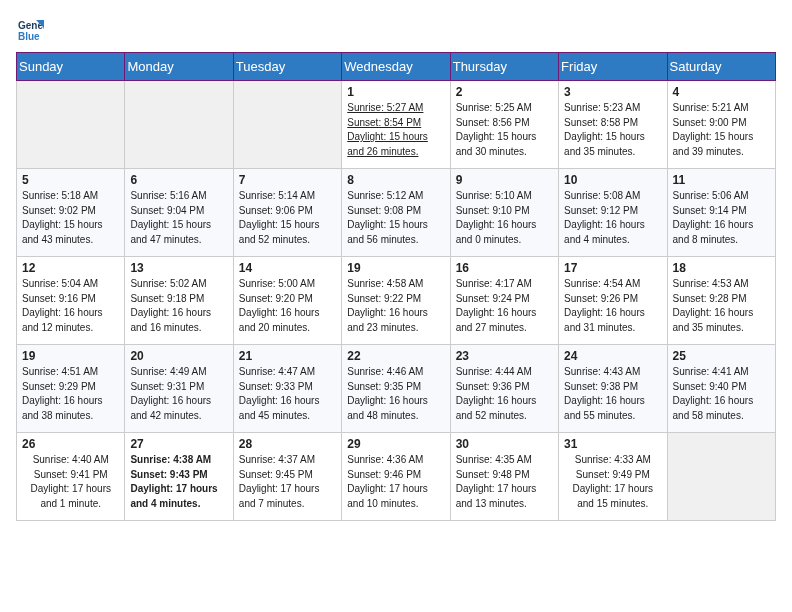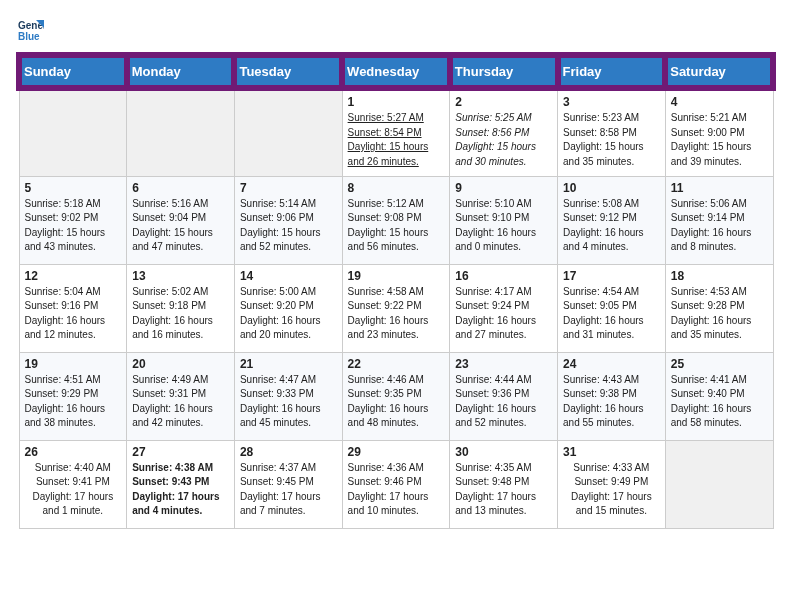--- a/index.html
+++ b/index.html
@@ -40,24 +40,24 @@
     }
     .calendar {
       width: 100%;
       border-collapse: collapse;
       border: 1px solid #ccc;
     }
     .calendar th {
       background: #2e7bc4;
       color: #fff;
       font-size: 13px;
-      font-weight: bold;
+      font-weight: normal;
       padding: 6px 2px;
       text-align: left;
-      border: 6px solid #701a75;
+      border: 1px solid #701a75;
     }
     .calendar td {
       width: calc(100% / 7);
       vertical-align: top;
       padding: 4px 5px;
       border: 1px solid #ccc;
       font-size: 10.5px;
       color: #222;
       background: #fff;
       min-height: 80px;
@@ -122,21 +122,21 @@
         <td class="empty"></td>
         <td>
           <span class="day-num">1</span>
           <div class="day-info" style="white-space: pre-line; text-decoration: underline;">Sunrise: 5:27 AM
 Sunset: 8:54 PM
 Daylight: 15 hours
 and 26 minutes.</div>
         </td>
         <td>
           <span class="day-num">2</span>
-          <div class="day-info" style="white-space: pre-line; font-style: italic;">Sunrise: 5:25 AM
+          <div class="day-info" style="white-space: pre-line;">Sunrise: 5:25 AM
 Sunset: 8:56 PM
 Daylight: 15 hours
 and 30 minutes.</div>
         </td>
         <td>
           <span class="day-num">3</span>
           <div class="day-info" style="white-space: pre-line;">Sunrise: 5:23 AM
 Sunset: 8:58 PM
 Daylight: 15 hours
 and 35 minutes.</div>
@@ -232,21 +232,21 @@
         <td>
           <span class="day-num">16</span>
           <div class="day-info" style="white-space: pre-line;">Sunrise: 4:17 AM
 Sunset: 9:24 PM
 Daylight: 16 hours
 and 27 minutes.</div>
         </td>
         <td>
           <span class="day-num">17</span>
           <div class="day-info" style="white-space: pre-line;">Sunrise: 4:54 AM
-Sunset: 9:05 PM
+Sunset: 9:26 PM
 Daylight: 16 hours
 and 31 minutes.</div>
         </td>
         <td>
           <span class="day-num">18</span>
           <div class="day-info" style="white-space: pre-line;">Sunrise: 4:53 AM
 Sunset: 9:28 PM
 Daylight: 16 hours
 and 35 minutes.</div>
         </td>

